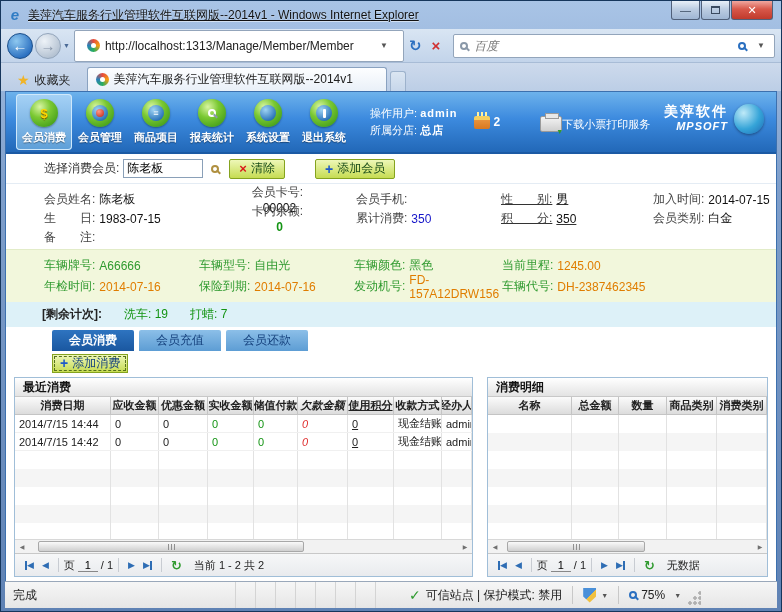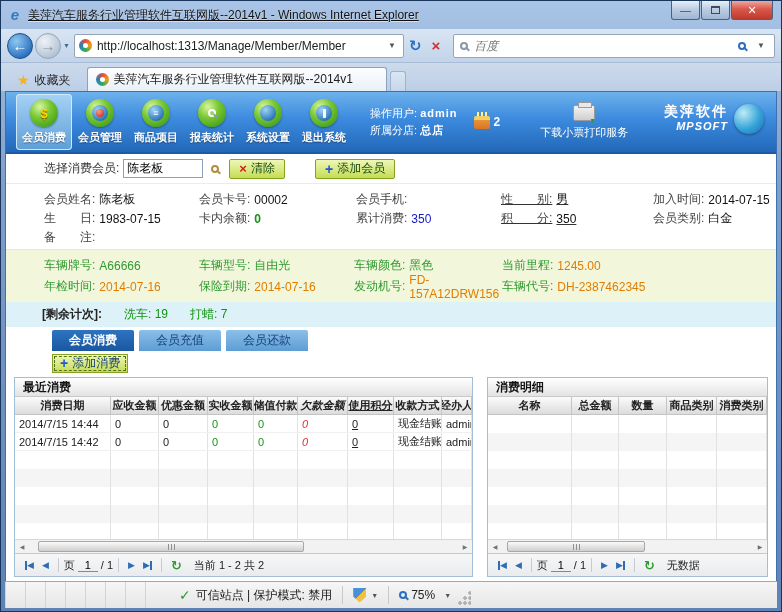--- a/index.html
+++ b/index.html
@@ -19,22 +19,22 @@
   .maxglyph { width:9px; height:8px; border:1px solid #3a4a60; border-top-width:2px; }
 
   
   .toolbar { height:34px; display:flex; align-items:center; padding:0 6px;
              background:linear-gradient(180deg,#d9e5f3,#c2d4ea); border-bottom:1px solid #a8bcd6; }
   .circlebtn { width:26px; height:26px; border-radius:50%; border:1px solid #1a4e8a; color:#fff; font-size:15px; font-weight:bold;
                display:flex; align-items:center; justify-content:center;
                background:radial-gradient(circle at 35% 30%,#8ec8f0,#2a6fc0 75%); }
   .circlebtn.disabled { background:radial-gradient(circle at 35% 30%,#eef3f8,#b4c2d2 75%); border-color:#93a5bb; color:#8795a8; }
   .tiny-drop { font-size:7px; color:#4a6a96; margin:0 4px 0 2px; }
-  .addressbar { flex:0 0 330px; height:24px; background:#fff; border:1px solid #93a5bb; border-radius:2px;
-                display:flex; align-items:center; padding:0 4px; }
+  .addressbar { flex:0 0 330px; height:32px; background:#fff; border:1px solid #93a5bb; border-radius:2px;
+                display:flex; align-items:center; padding:0 12px; }
   .favicon-dot { width:13px; height:13px; border-radius:50%; background:#2f7cc4;
                  background:conic-gradient(#e84c3d,#f39c12,#27ae60,#2980b9,#e84c3d); position:relative; flex:0 0 13px; }
   .favicon-dot::after { content:""; position:absolute; left:4px; top:4px; width:5px; height:5px; border-radius:50%; background:#fff; }
   .url-text { font-size:12px; color:#222; margin-left:5px; flex:1; white-space:nowrap; overflow:hidden; }
   .addr-drop { font-size:8px; color:#555; padding:0 3px; }
   .tb-refresh { color:#2a6fc0; font-size:15px; font-weight:bold; padding:0 5px; }
   .tb-stop { color:#d03030; font-size:15px; font-weight:bold; padding:0 5px; }
   .searchbox { flex:1; height:24px; background:#fff; border:1px solid #93a5bb; border-radius:2px; margin-left:8px;
                display:flex; align-items:center; padding:0 6px; }
   .searchbox input { border:none; outline:none; flex:1; font-size:12px; font-style:italic; color:#777; background:transparent; }
@@ -72,21 +72,21 @@
   .navicon .reddot { width:8px; height:8px; border-radius:50%; background:radial-gradient(circle at 35% 30%,#ff9a8a,#c02010); }
   .navicon .bar { width:3px; height:9px; background:#fff; border-radius:1px; }
   .nav-label { font-size:11px; font-weight:bold; color:#fff; margin-top:3px; text-shadow:0 1px 1px rgba(0,0,0,.4); white-space:nowrap; }
   .op-info { margin-left:18px; font-size:11px; color:#fff; line-height:17px; white-space:nowrap; }
   .op-info b { color:#fff; font-weight:bold; letter-spacing:1px; }
   .cake-wrap { display:flex; align-items:center; margin-left:16px; color:#fff; font-size:12px; font-weight:bold; }
   .cake { width:16px; height:13px; position:relative; background:linear-gradient(180deg,#f5d060 0%,#f5d060 30%,#e8923c 30%,#d87820 100%);
           border-radius:2px; margin-right:4px; }
   .cake::before { content:""; position:absolute; top:-4px; left:3px; width:2px; height:4px; background:#fff3a0;
                   box-shadow:4px 0 #fff3a0, 8px 0 #fff3a0; }
-  .print-wrap { margin-left:40px; display:flex; flex-direction:column; align-items:center; }
+  .print-wrap { margin-left:40px; display:flex; flex-direction:row; align-items:flex-end; }
   .printer { width:22px; height:16px; position:relative; background:linear-gradient(180deg,#f4f4f4,#cfcfcf); border:1px solid #9a9a9a; border-radius:2px; }
   .printer::before { content:""; position:absolute; top:-4px; left:4px; width:12px; height:4px; background:#e8e8e8; border:1px solid #9a9a9a; }
   .printer::after { content:"▼"; position:absolute; right:-2px; bottom:-4px; font-size:7px; color:#2f9a2f; }
   .print-label { font-size:11px; color:#fff; margin-top:4px; white-space:nowrap; }
   .mp-logo { position:absolute; right:12px; top:12px; display:flex; align-items:center; }
   .mp-logo-text { text-align:right; color:#fff; line-height:15px; margin-right:6px; }
   .mp-logo-text .cn { font-size:14px; font-weight:bold; letter-spacing:2px; }
   .mp-logo-text .en { font-size:11px; font-weight:bold; font-style:italic; letter-spacing:1px; }
   .mp-globe { width:30px; height:30px; border-radius:50%; background:radial-gradient(circle at 32% 30%,#bfeaf8,#35a4d8 55%,#1f6ab4 100%); box-shadow:0 1px 3px rgba(0,0,0,.4); }
 
@@ -99,21 +99,21 @@
   .greenbtn { height:20px; display:inline-flex; align-items:center; padding:0 9px; margin-right:30px; font-size:12px; color:#174a17;
               background:linear-gradient(180deg,#eef7b8,#c6dc52); border:1px solid #85a31f; border-radius:2px; }
   .greenbtn .x { color:#d81a1a; font-weight:bold; font-size:13px; margin-right:4px; }
   .greenbtn .p { color:#1f5ac8; font-weight:bold; font-size:14px; margin-right:4px; }
 
   .info-block { padding:6px 0 2px 38px; }
   .info-row { display:flex; height:19px; align-items:center; }
   .fld { display:flex; font-size:12px; color:#333; align-items:center; }
   .fld .fl { color:#444; white-space:pre; }
   .fld .fv { margin-left:4px; color:#111; }
-  .c0 { width:155px; } .c1 { width:157px; } .c2 { width:145px; } .c3 { width:152px;text-decoration:underline; } .c4 { flex:1; }
+  .c0 { width:155px; } .c1 { width:157px;flex-direction:column; } .c2 { width:145px; } .c3 { width:152px;text-decoration:underline; } .c4 { flex:1; }
   .v-green { color:#149414 !important; font-weight:bold; }
   .v-blue  { color:#1414c8 !important; }
 
   .vehicle-block { background:#f2f7dc; padding:5px 0 5px 38px; border-top:1px solid #e2ecc8; }
   .vehicle-block .info-row { height:21px; }
   .vehicle-block .fl { color:#2f9a2f; }
   .vehicle-block .fv.gv { color:#2f9a2f; }
   .vehicle-block .fv.ov { color:#e07d00; }
   .vc0 { width:155px; } .vc1 { width:155px; } .vc2 { width:148px; } .vc3 { flex:1; }
 
@@ -633,20 +633,21 @@
             <span class="pg-refresh">↻</span>
             <span class="pg-info">无数据</span>
           </div>
         </div>
 
       </div>
     </div>
   </div>
 
   <div class="statusbar">
+    <span class="sb-left">完成</span>
     <div class="sb-cells">
       <span class="sb-cell"></span>
         <span class="sb-cell"></span>
         <span class="sb-cell"></span>
         <span class="sb-cell"></span>
       <span class="sb-cell"></span>
         <span class="sb-cell"></span>
         <span class="sb-cell"></span>
         <span class="sb-cell"></span>
     </div>

